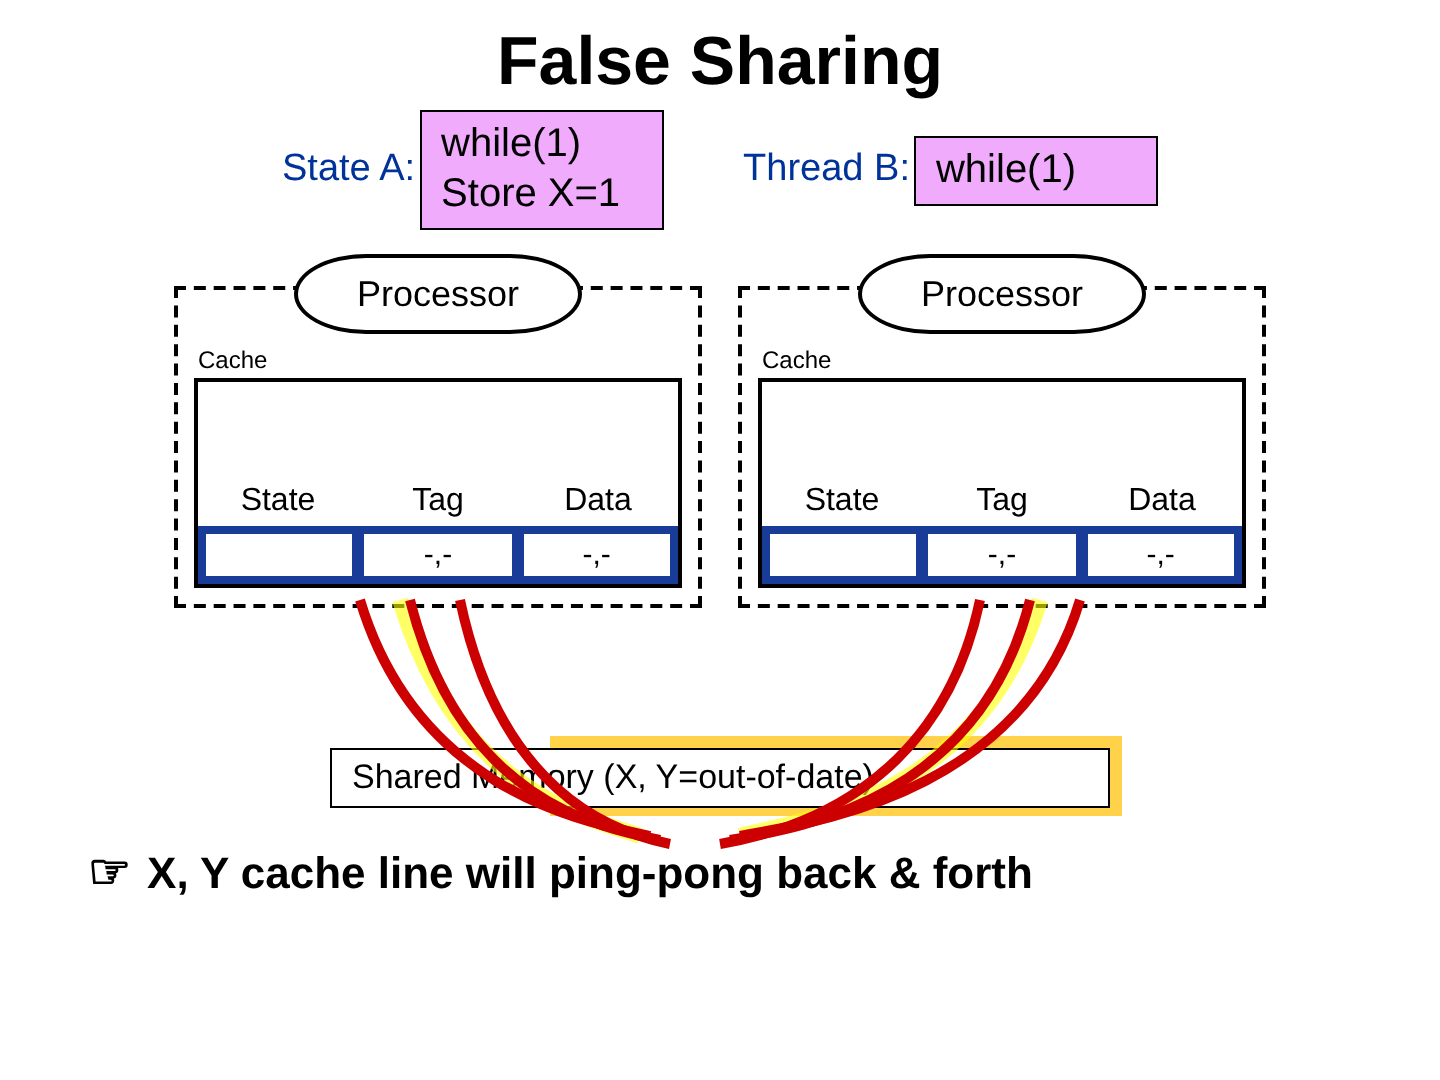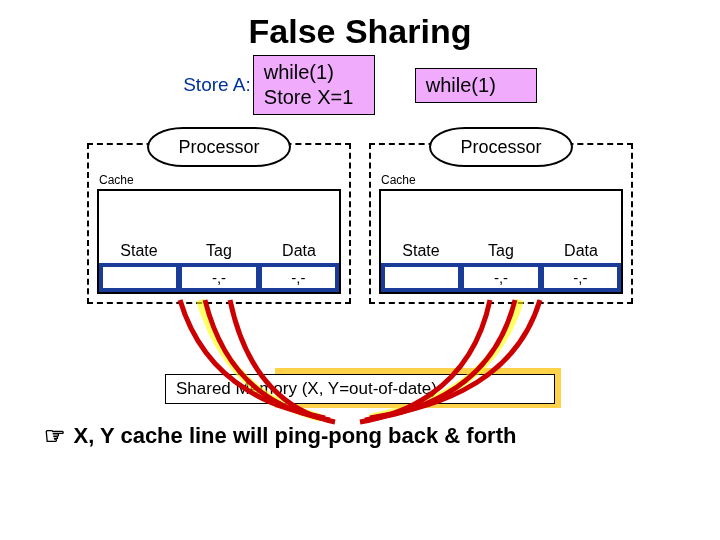--- a/index.html
+++ b/index.html
@@ -148,27 +148,28 @@
   <path d="M230,300 C250,395 305,416 335,422"></path>
   <path d="M540,300 C510,400 400,412 370,418"></path>
   <path d="M515,300 C490,400 400,414 365,420"></path>
   <path d="M490,300 C470,395 395,416 360,422"></path>
 </svg>
 
 <div class="title">False Sharing</div>
 
 <div class="thread-row">
   <div class="thread">
-    <span class="thread-label">Store A:</span>
+    <span class="thread-label">State A:</span>
     <div class="codebox">
       <div>while(1)</div>
       <div>Store X=1</div>
     </div>
   </div>
   <div class="thread">
+    <span class="thread-label">Thread B:</span>
     <div class="codebox">
       <div>while(1)</div>
     </div>
   </div>
 </div>
 
 <div class="proc-row">
   <div class="proc-block">
     <div class="proc-oval">Processor</div>
     <div class="cache-label">Cache</div>

